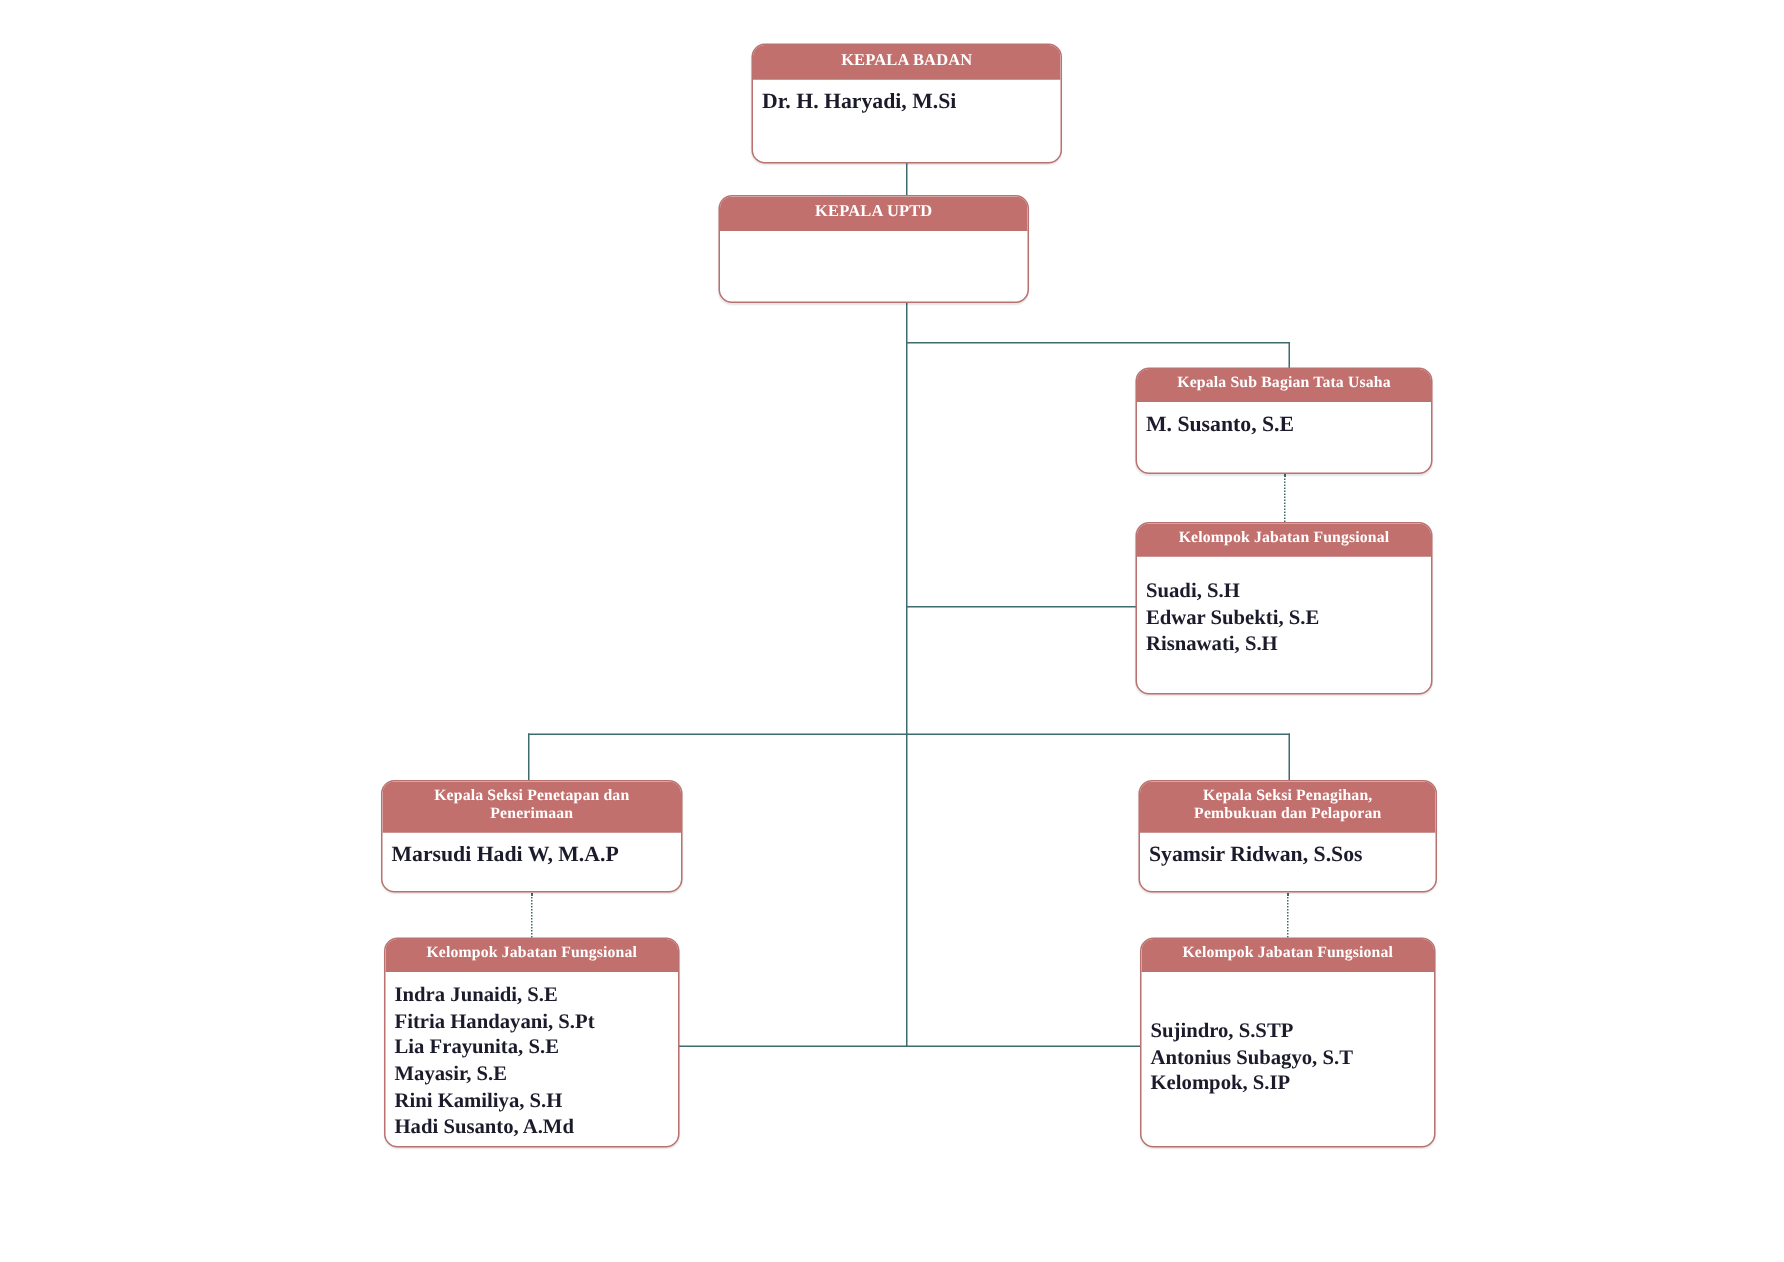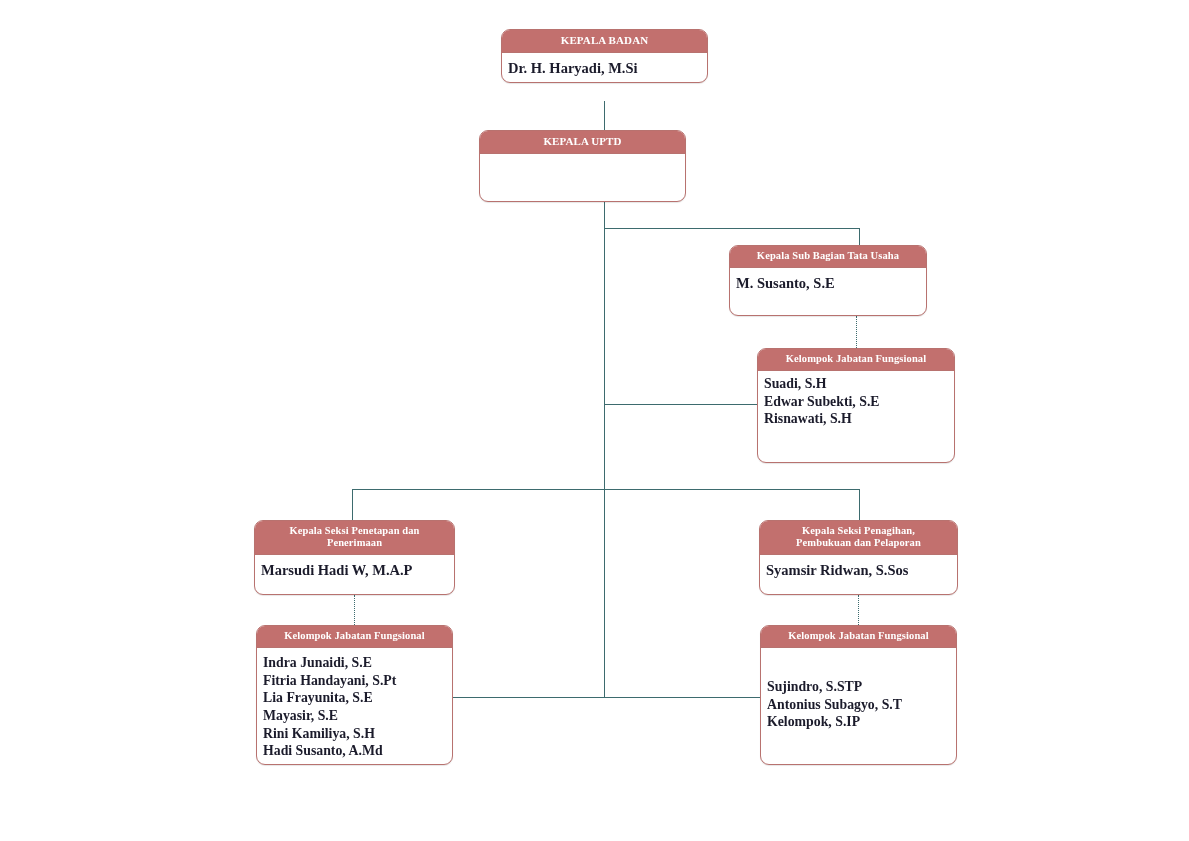--- a/index.html
+++ b/index.html
@@ -61,21 +61,21 @@
     line-height: 1.28;
     padding: 6px 6px 8px 6px;
   }
   .node-body .nm { display: block; }
 
   
   .h-10 .node-header { font-size: 10.5px; }
   .h-11 .node-header { font-size: 11px; }
   .b-14 .node-body { font-size: 14.5px; }
   .b-13 .node-body { font-size: 13.8px; }
-  .pad-body .node-body { padding-top: 4px; }
+  .pad-body .node-body { padding-top: 14px; }
   .pad-body2 .node-body { padding-top: 30px; }
 </style>
 </head>
 <body>
 
 <div id="chart-root">
 
   <div class="line v" style="left:604px; top:101px; height:30px;"></div>
 
   <div class="line v" style="left:604px; top:202px; height:496px;"></div>
@@ -88,32 +88,32 @@
   <div class="line h" style="left:352px; top:489px; width:508px;"></div>
   <div class="line v" style="left:352px; top:489px; height:32px;"></div>
   <div class="line v" style="left:859px; top:489px; height:32px;"></div>
 
   <div class="line h" style="left:452px; top:697px; width:309px;"></div>
 
   <div class="dotted-v" style="left:856px; top:316px; height:32px;"></div>
   <div class="dotted-v" style="left:354px; top:595px; height:30px;"></div>
   <div class="dotted-v" style="left:858px; top:595px; height:30px;"></div>
 
-  <div class="node h-11 b-14" style="left:501px; top:29px; width:207px; height:54px;">
+  <div class="node h-11 b-14" style="left:501px; top:29px; width:207px; height:80px;">
     <div class="node-header">KEPALA BADAN</div>
     <div class="node-body">
       <span class="nm">Dr. H. Haryadi, M.Si</span>
     </div>
   </div>
 
   <div class="node h-11 b-14" style="left:479px; top:130px; width:207px; height:72px;">
     <div class="node-header">KEPALA UPTD</div>
   </div>
 
-  <div class="node h-10 b-14" style="left:729px; top:245px; width:198px; height:71px;">
+  <div class="node h-10 b-14" style="left:757px; top:245px; width:198px; height:71px;">
     <div class="node-header">Kepala Sub Bagian Tata Usaha</div>
     <div class="node-body">
       <span class="nm">M. Susanto, S.E</span>
     </div>
   </div>
 
   <div class="node h-10 b-13 pad-body" style="left:757px; top:348px; width:198px; height:115px;">
     <div class="node-header">Kelompok Jabatan Fungsional</div>
     <div class="node-body">
       <span class="nm">Suadi, S.H</span>

